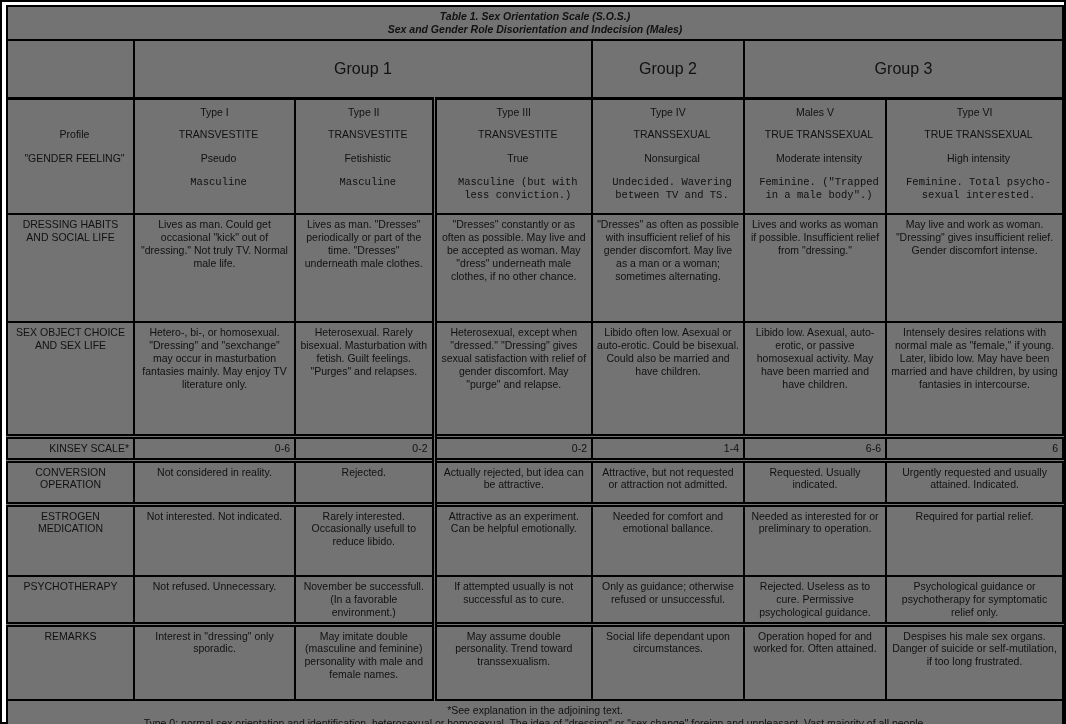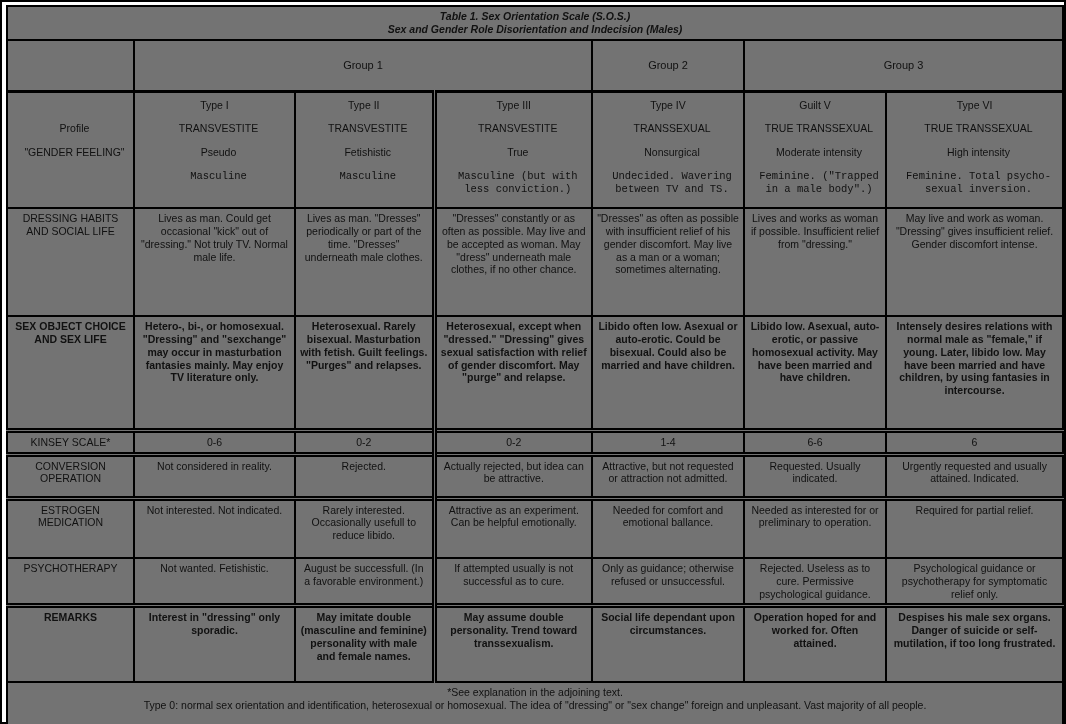--- a/index.html
+++ b/index.html
@@ -2,43 +2,43 @@
 <html><head>
 <meta charset="utf-8">
 <style>
   html,body{margin:0;padding:0;background:#fff;}
   body{font-family:"Liberation Sans","DejaVu Sans",sans-serif;color:#111;}
   .frame{width:1066px;height:724px;box-sizing:border-box;border:2px solid #000;padding:3px 4px;}
   table.sos{border-collapse:collapse;table-layout:fixed;width:1056px;background:#737373;}
   table.sos td{border:2px solid #000;vertical-align:top;text-align:center;
     font-size:10.5px;line-height:1.22;padding:3px 4px;box-sizing:border-box;word-wrap:break-word;}
   td.title-cell{font-size:13px;font-weight:bold;font-style:italic;padding:4px 2px;vertical-align:middle;height:34px;}
-  tr.group-row td{font-size:11px;vertical-align:middle;height:28px;padding:18px;}
+  tr.group-row td{font-size:16px;vertical-align:middle;height:28px;padding:18px;}
   tr.group-row td{border-bottom:3px solid #000;}
   
   tr.pr td{border-bottom:0;}
   tr.pr2 td, tr.pr3 td, tr.pr4 td{border-top:0;border-bottom:0;padding-left:12px;}
   tr.pr td, tr.pr2 td, tr.pr3 td, tr.pr4 td{padding-top:6px;padding-bottom:4px;}
   tr.pr td{height:24px;}
   tr.pr2 td{height:24px;}
   tr.pr3 td{height:24px;}
   tr.pr4 td{height:44px;border-bottom:2px solid #000;font-family:Liberation Mono, monospace;}
   td.rowlabel{font-size:10.5px;}
   
   tr.dbl td{border-top:5px double #000;}
   
   .gsep{border-left:5px double #000 !important;}
-  tr.kinsey td{height:22px;padding-top:3px;}
+  tr.kinsey td{height:22px;padding-top:3px;text-align:right;}
   td.footer-cell{text-align:left;font-size:10.5px;line-height:1.35;padding:3px 5px;height:56px;vertical-align:top;}
   .r-dressing td{height:108px;}
-  .r-sexobj td{height:114px;font-weight:bold;}
+  .r-sexobj td{height:114px;}
   .r-conversion td{height:44px;margin-top:9px;}
-  .r-estrogen td{height:60px;}
+  .r-estrogen td{height:72px;}
   .r-psycho td{height:44px;}
-  .r-remarks td{height:76px;font-weight:bold;}
+  .r-remarks td{height:76px;}
 </style>
 </head>
 <body>
 
 <div class="frame">
 <table class="sos">
   <colgroup>
     <col style="width:127px">
         <col style="width:161px">
         <col style="width:139px">
@@ -62,21 +62,21 @@
     <td>Group 2</td>
     <td colspan="2">Group 3</td>
   </tr>
 
   <tr class="pr">
     <td></td>
     <td>Type I</td>
     <td>Type II</td>
     <td class="gsep">Type III</td>
     <td>Type IV</td>
-    <td>Guilt V</td>
+    <td>Males V</td>
     <td>Type VI</td>
   </tr>
 
   <tr class="pr2">
     <td class="rowlabel">Profile</td>
     <td>TRANSVESTITE</td>
     <td>TRANSVESTITE</td>
     <td class="gsep">TRANSVESTITE</td>
     <td>TRANSSEXUAL</td>
     <td>TRUE TRANSSEXUAL</td>
@@ -93,21 +93,21 @@
     <td>High intensity</td>
   </tr>
 
   <tr class="pr4">
     <td></td>
     <td>Masculine</td>
     <td>Masculine</td>
     <td class="gsep">Masculine (but with less conviction.)</td>
     <td>Undecided. Wavering between TV and TS.</td>
     <td>Feminine. ("Trapped in a male body".)</td>
-    <td>Feminine. Total psycho-sexual inversion.</td>
+    <td>Feminine. Total psycho-sexual interested.</td>
   </tr>
 
   <tr class="r-dressing">
     <td class="rowlabel">DRESSING HABITS AND SOCIAL LIFE</td>
     <td>Lives as man. Could get occasional "kick" out of "dressing." Not truly TV. Normal male life.</td>
     <td>Lives as man. "Dresses" periodically or part of the time. "Dresses" underneath male clothes.</td>
     <td class="gsep">"Dresses" constantly or as often as possible. May live and be accepted as woman. May "dress" underneath male clothes, if no other chance.</td>
     <td>"Dresses" as often as possible with insufficient relief of his gender discomfort. May live as a man or a woman; sometimes alternating.</td>
     <td>Lives and works as woman if possible. Insufficient relief from "dressing."</td>
     <td>May live and work as woman. "Dressing" gives insufficient relief. Gender discomfort intense.</td>
@@ -148,22 +148,22 @@
     <td>Not interested. Not indicated.</td>
     <td>Rarely interested. Occasionally usefull to reduce libido.</td>
     <td class="gsep">Attractive as an experiment. Can be helpful emotionally.</td>
     <td>Needed for comfort and emotional ballance.</td>
     <td>Needed as interested for or preliminary to operation.</td>
     <td>Required for partial relief.</td>
   </tr>
 
   <tr class="r-psycho">
     <td class="rowlabel">PSYCHOTHERAPY</td>
-    <td>Not wanted. Fetishistic.</td>
-    <td>August be successfull. (In a favorable environment.)</td>
+    <td>Not refused. Unnecessary.</td>
+    <td>November be successfull. (In a favorable environment.)</td>
     <td class="gsep">If attempted usually is not successful as to cure.</td>
     <td>Only as guidance; otherwise refused or unsuccessful.</td>
     <td>Rejected. Useless as to cure. Permissive psychological guidance.</td>
     <td>Psychological guidance or psychotherapy for symptomatic relief only.</td>
   </tr>
 
   <tr class="r-remarks dbl">
     <td class="rowlabel">REMARKS</td>
     <td>Interest in "dressing" only sporadic.</td>
     <td>May imitate double (masculine and feminine) personality with male and female names.</td>

